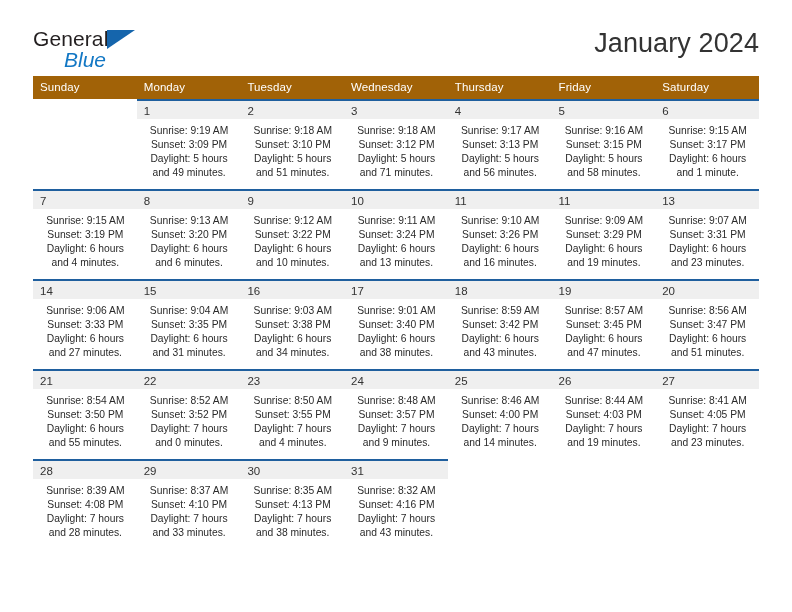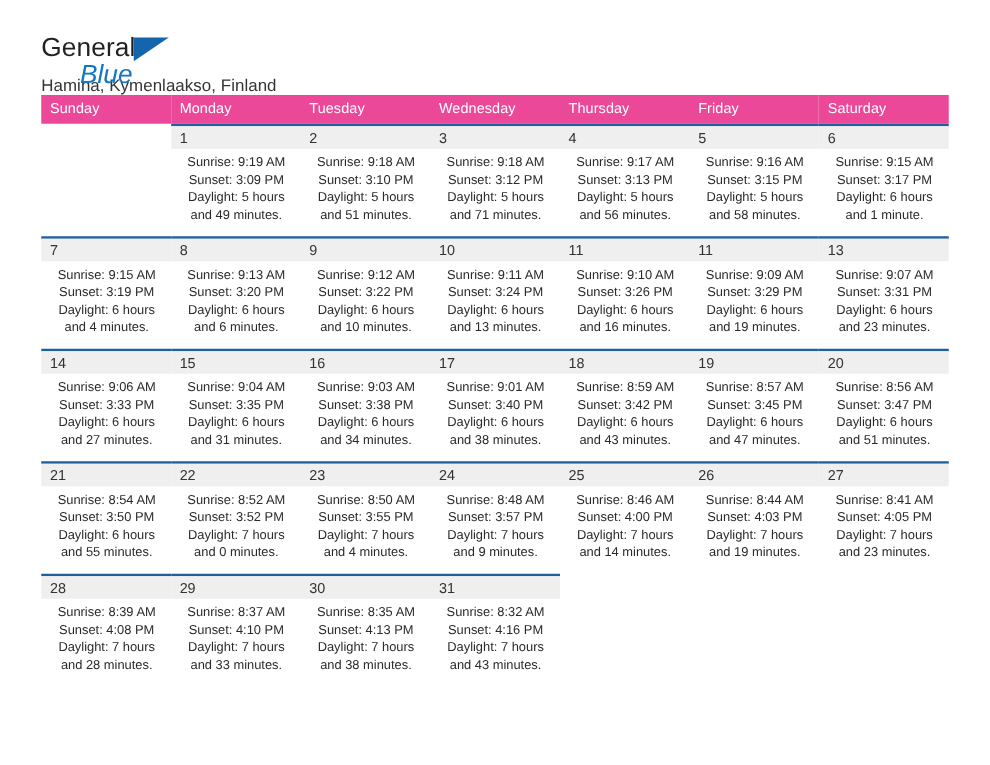--- a/index.html
+++ b/index.html
@@ -22,21 +22,20 @@
   }
 
   
   .header {
     display: flex;
     align-items: flex-start;
     justify-content: space-between;
     padding: 27px 33px 0 33px;
     box-sizing: border-box;
     height: 76px;
-    flex-direction: column;
   }
   .logo {
     position: relative;
     width: 120px;
     height: 48px;
     user-select: none;
   }
   .logo-general {
     position: absolute;
     left: 0;
@@ -86,21 +85,21 @@
   
   .calendar {
     margin: 0 33px;
     width: 726px;
     border-collapse: collapse;
     table-layout: fixed;
   }
   .calendar col { width: 103.71px; }
 
   .calendar thead th {
-    background: #ec4899;
+    background: #a16207;
     color: #ffffff;
     font-weight: normal;
     font-size: 11.5px;
     text-align: left;
     padding: 5px 0 6px 7px;
     height: 18px;
     box-sizing: border-box;
     letter-spacing: 0.1px;
   }
 
@@ -140,21 +139,21 @@
 
 <div class="page">
 
   <div class="header">
     <div class="logo">
       <span class="logo-general">General</span>
       <span class="logo-tri"></span>
       <span class="logo-blue">Blue</span>
     </div>
     <div class="title-block">
-      <div class="cal-subtitle">Hamina, Kymenlaakso, Finland</div>
+      <div class="cal-title">January 2024</div>
     </div>
   </div>
 
   <table class="calendar">
     <colgroup>
       <col>
         <col>
         <col>
         <col>
         <col>

